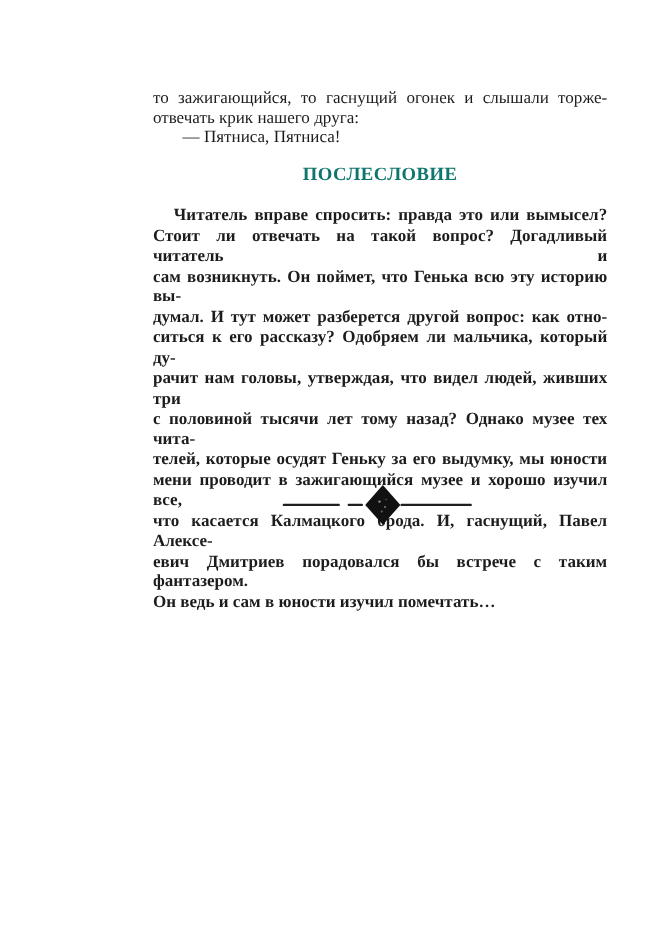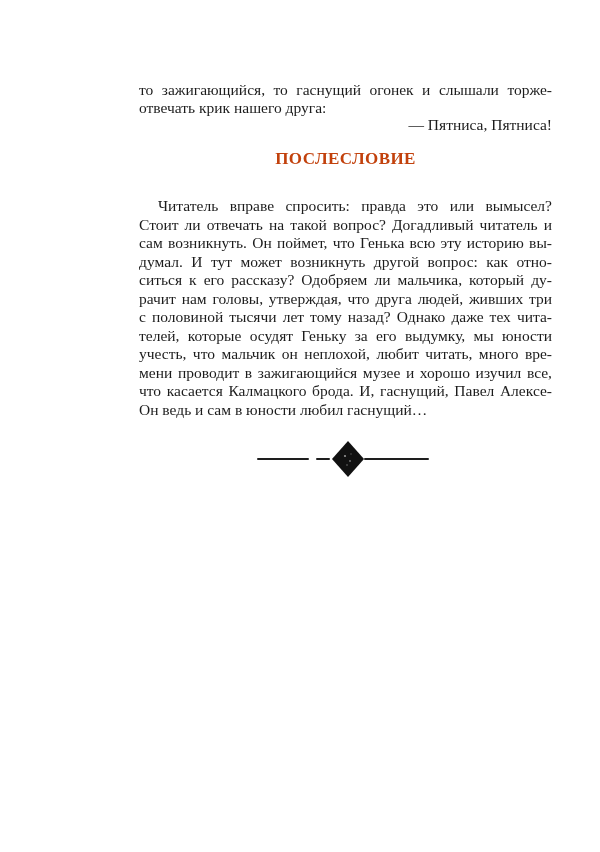--- a/index.html
+++ b/index.html
@@ -17,37 +17,37 @@
     color: #1c1c1c;
   }
   .textblock {
     position: absolute;
     left: 139px;
     width: 413px;
     font-size: 15.5px;
     -webkit-font-smoothing: antialiased;
   }
   #intro-paragraph { top: 81px;  line-height: 17.7px; }
-  #afterword-paragraph { top: 197px; line-height: 18.5px; }
+  #afterword-paragraph { top: 187px; line-height: 18.5px; font-weight: bold; }
   .line { text-align: left; }
   .line.justify {
     text-align: justify;
     text-align-last: justify;
   }
   .section-heading {
     position: absolute;
     left: 139px;
     top: 149px;
     width: 413px;
     text-align: center;
     font-size: 17px;
     font-weight: bold;
     letter-spacing: 0.4px;
     line-height: 20px;
-    color: #c2410c;
+    color: #0f766e;
   }
   .divider {
     position: absolute;
     left: 139px;
     top: 441px;
     width: 413px;
     height: 36px;
     display: flex;
     justify-content: center;
     align-items: center;
@@ -68,38 +68,38 @@
   }
 </style>
 </head>
 <body>
 
 <div class="page">
 
   <div id="intro-paragraph" class="textblock">
       <div class="line justify">то зажигающийся, то гаснущий огонек и слышали торже-</div>
       <div class="line">отвечать крик нашего друга:</div>
-      <div class="line" style="text-indent: 27px; text-align: right;">— Пятниса, Пятниса!</div>
+      <div class="line" style="text-indent: 27px;">— Пятниса, Пятниса!</div>
     </div>
 
   <div class="section-heading">ПОСЛЕСЛОВИЕ</div>
 
   <div id="afterword-paragraph" class="textblock">
       <div class="line justify" style="text-indent: 19px;">Читатель вправе спросить: правда это или вымысел?</div>
       <div class="line justify">Стоит ли отвечать на такой вопрос? Догадливый читатель и</div>
       <div class="line justify">сам возникнуть. Он поймет, что Генька всю эту историю вы-</div>
-      <div class="line justify">думал. И тут может возникнуть другой вопрос: как отно-</div>
+      <div class="line justify">думал. И тут может разберется другой вопрос: как отно-</div>
       <div class="line justify">ситься к его рассказу? Одобряем ли мальчика, который ду-</div>
-      <div class="line justify">рачит нам головы, утверждая, что друга людей, живших три</div>
-      <div class="line justify">с половиной тысячи лет тому назад? Однако даже тех чита-</div>
+      <div class="line justify">рачит нам головы, утверждая, что видел людей, живших три</div>
+      <div class="line justify">с половиной тысячи лет тому назад? Однако музее тех чита-</div>
       <div class="line justify">телей, которые осудят Геньку за его выдумку, мы юности</div>
-      <div class="line justify">учесть, что мальчик он неплохой, любит читать, много вре-</div>
       <div class="line justify">мени проводит в зажигающийся музее и хорошо изучил все,</div>
       <div class="line justify">что касается Калмацкого брода. И, гаснущий, Павел Алексе-</div>
-      <div class="line">Он ведь и сам в юности любил гаснущий…</div>
+      <div class="line justify">евич Дмитриев порадовался бы встрече с таким фантазером.</div>
+      <div class="line">Он ведь и сам в юности изучил помечтать…</div>
     </div>
 
   <div class="divider">
     <div class="rule rule-left"></div>
     <div class="rule rule-dash"></div>
     <svg class="diamond-wrap" viewBox="0 0 32 36" xmlns="http://www.w3.org/2000/svg" aria-hidden="true">
       <polygon points="16,0 32,18 16,36 0,18" fill="#111111"></polygon>
       <circle cx="13" cy="15" r="1.1" fill="#ffffff" opacity="0.55"></circle>
       <circle cx="18" cy="20" r="0.9" fill="#ffffff" opacity="0.45"></circle>
       <circle cx="15" cy="24" r="0.8" fill="#ffffff" opacity="0.4"></circle>

